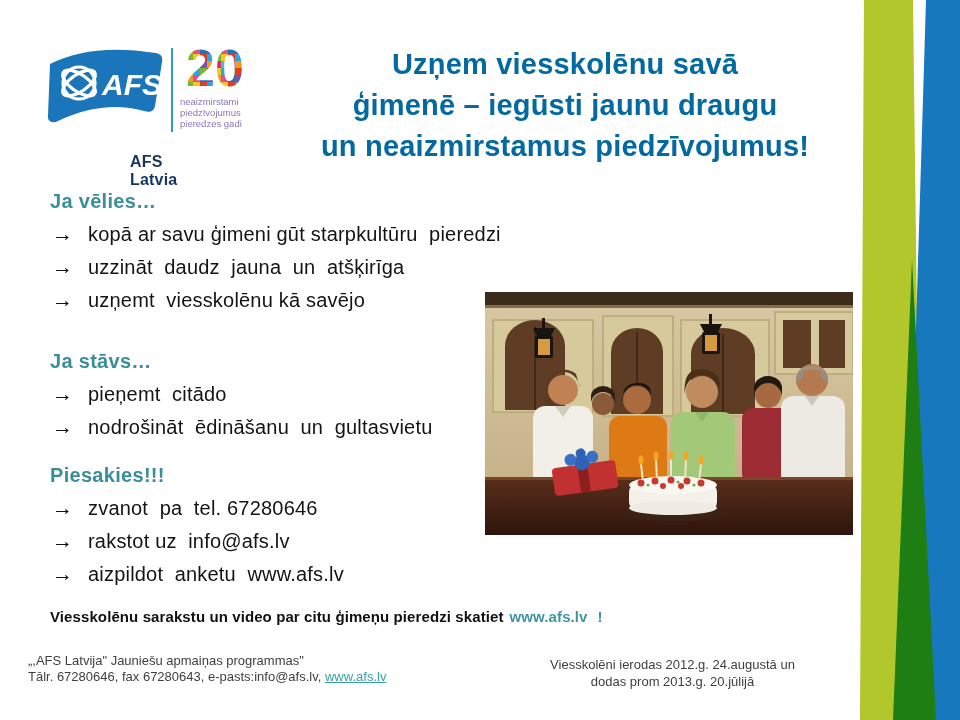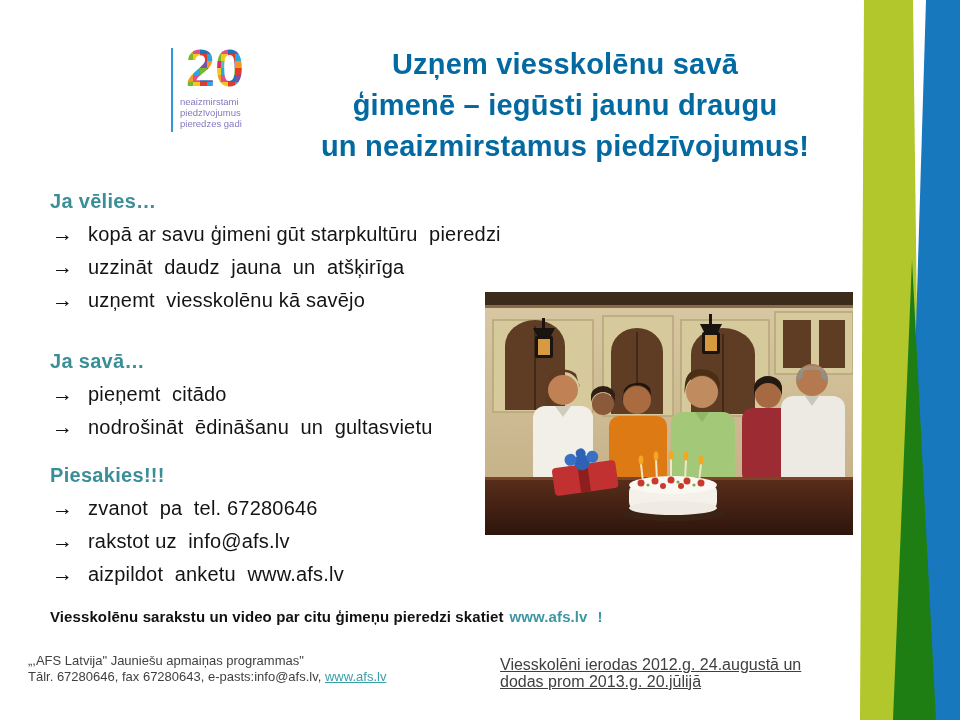--- a/index.html
+++ b/index.html
@@ -26,33 +26,45 @@
   .arr{width:36px;font-size:21px;line-height:24px;color:#111;flex:none;}
   .btxt{font-size:20px;line-height:24px;color:#141414;white-space:pre-wrap;letter-spacing:0.2px;}
   .cta{position:absolute;left:50px;font-size:15px;font-weight:bold;color:#111;letter-spacing:0.1px;}
   .cta-link{color:#3F96A3;text-decoration:none;margin-left:6px;}
   .cta-bang{color:#3F96A3;margin-left:10px;}
   
   .photo{position:absolute;left:485px;top:292px;width:368px;height:243px;}
   
   .footer-left{position:absolute;left:28px;top:653px;font-size:13px;line-height:16px;color:#3F3F3F;}
   .footer-left a{color:#3AA0A8;text-decoration:underline;}
-  .footer-right{position:absolute;left:500px;top:656px;width:345px;text-align:left;font-size:16px;line-height:17px;color:#3F3F3F;text-decoration:underline;}
+  .footer-right{position:absolute;left:500px;top:656px;width:345px;text-align:center;font-size:13px;line-height:17px;color:#3F3F3F;}
 </style>
 </head>
 <body>
 
 <div class="slide">
 
   <svg class="ribbon" viewBox="0 0 100 720" preserveAspectRatio="none">
     <polygon points="4,0 53,0 62,720 0,720" fill="#B2C72B"></polygon>
     <polygon points="66,0 100,0 100,720 44,720" fill="#1878BE"></polygon>
     <polygon points="52,260 76,720 33,720" fill="#1E7D13"></polygon>
   </svg>
 
+  <div class="logo-block">
+    <svg width="130" height="90" viewBox="0 0 130 90">
+      <path d="M8,20 C35,6 70,2 114,9 C119,10 121,13 120,18 L113,62 C112,67 108,69 102,67 C75,59 45,63 16,77 C10,80 5,77 6,71 Z" fill="#1B75BB"></path>
+      <g stroke="#FFFFFF" fill="none" stroke-width="3.2">
+        <circle cx="37" cy="39" r="16"></circle>
+        <ellipse cx="37" cy="39" rx="19" ry="8.5" transform="rotate(-35 37 39)"></ellipse>
+        <ellipse cx="37" cy="39" rx="19" ry="8.5" transform="rotate(35 37 39)"></ellipse>
+      </g>
+      <text x="60" y="51" font-family="Liberation Sans, sans-serif" font-size="30" font-weight="bold" font-style="italic" fill="#FFFFFF">AFS</text>
+    </svg>
+    <div class="logo-caption">AFS Latvia</div>
+  </div>
 
   <div class="logo-divider"></div>
   <svg class="anniv-num" viewBox="0 0 72 54">
     <defs>
       <pattern id="mosaic" x="0" y="0" width="28" height="28" patternUnits="userSpaceOnUse">
         <rect x="0" y="0" width="7" height="7" fill="#E23B2E"></rect>
           <rect x="7" y="0" width="7" height="7" fill="#F2C71F"></rect>
         <rect x="14" y="0" width="7" height="7" fill="#2AA7DE"></rect>
           <rect x="21" y="0" width="7" height="7" fill="#77B82A"></rect>
         <rect x="0" y="7" width="7" height="7" fill="#7B52A6"></rect>
@@ -90,21 +102,21 @@
   </div>
   <div class="bullet" style="top:255px">
     <span class="arr">→</span>
     <span class="btxt">uzzināt  daudz  jauna  un  atšķirīga</span>
   </div>
   <div class="bullet" style="top:288px">
     <span class="arr">→</span>
     <span class="btxt">uzņemt  viesskolēnu kā savējo</span>
   </div>
 
-  <div class="heading" style="top:350px">Ja savā…</div>
+  <div class="heading" style="top:350px">Ja stāvs…</div>
   <div class="bullet" style="top:382px">
     <span class="arr">→</span>
     <span class="btxt">pieņemt  citādo</span>
   </div>
   <div class="bullet" style="top:415px">
     <span class="arr">→</span>
     <span class="btxt">nodrošināt  ēdināšanu  un  gultasvietu</span>
   </div>
 
   <div class="heading" style="top:464px">Piesakies!!!</div>

